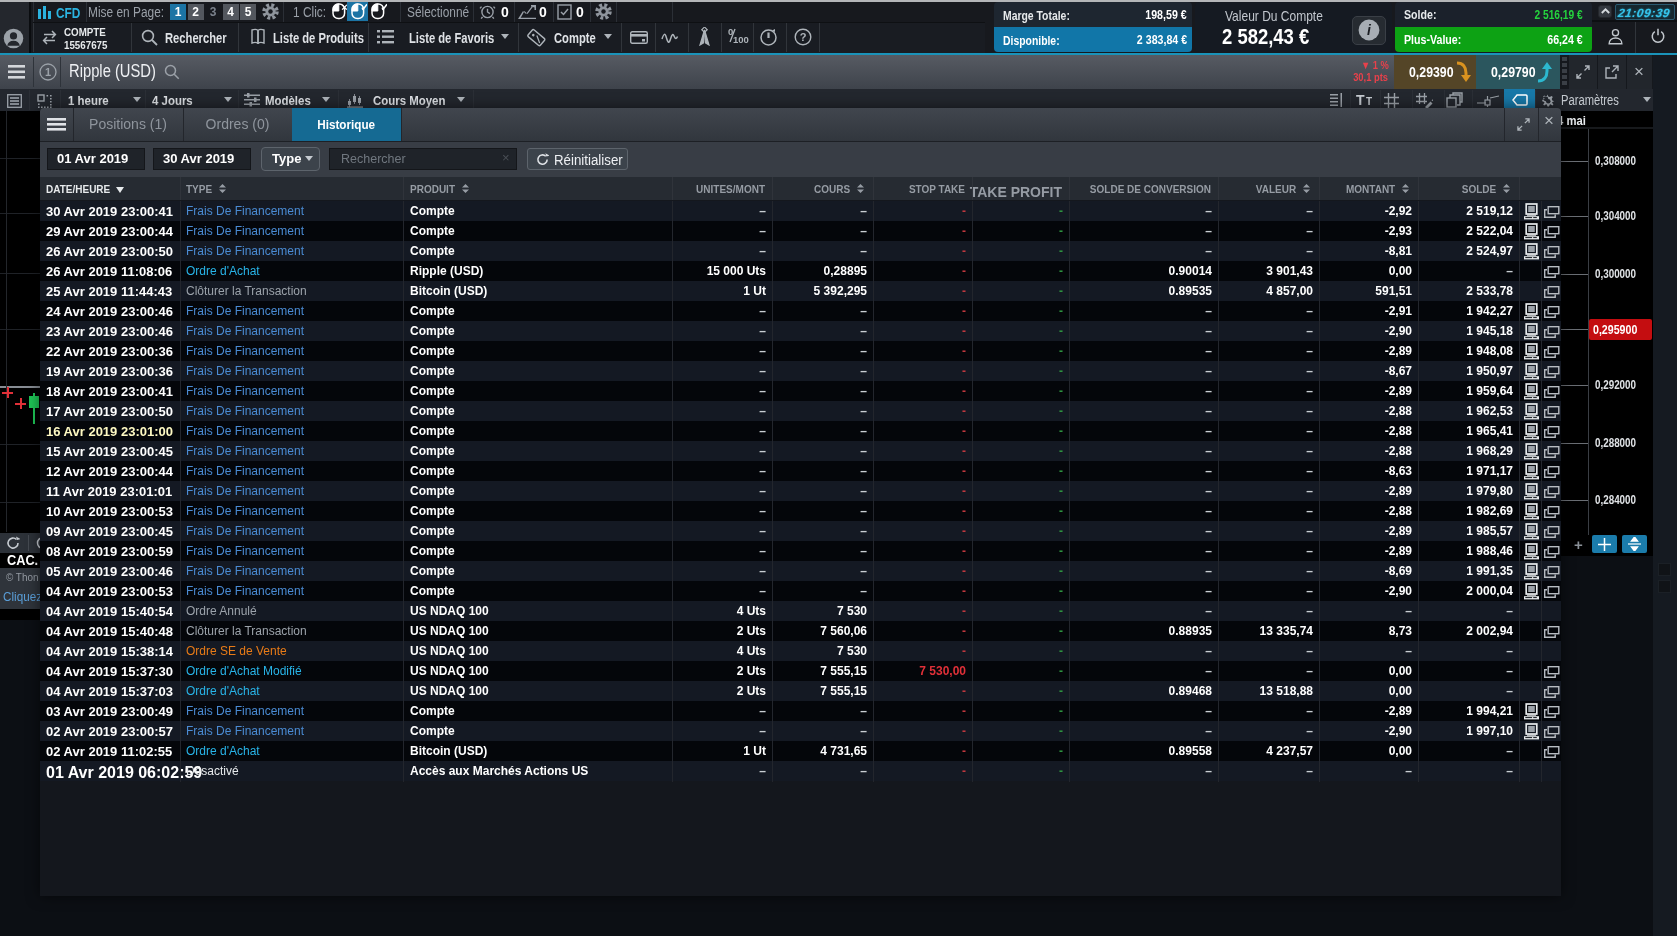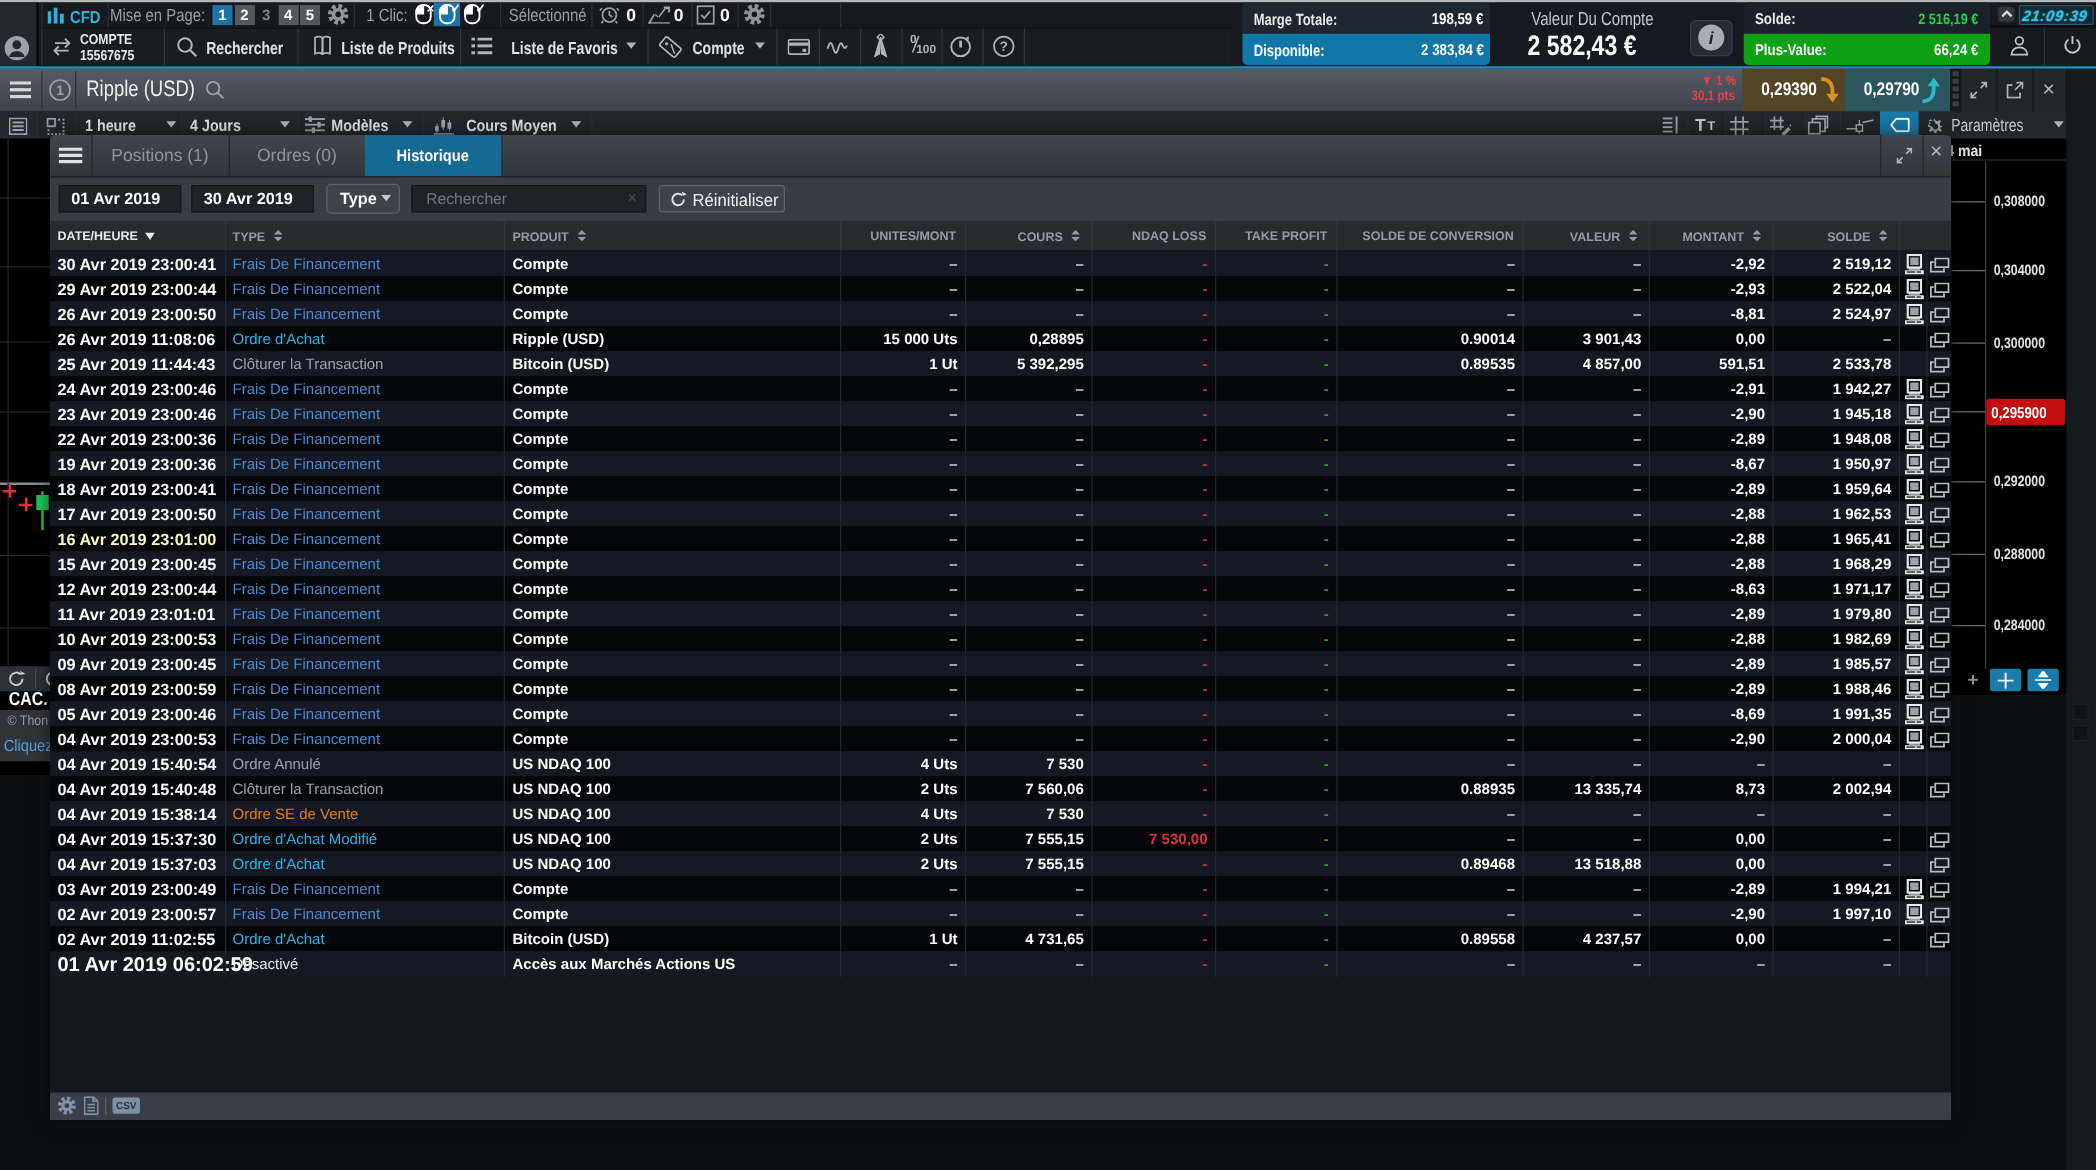--- a/index.html
+++ b/index.html
@@ -496,22 +496,22 @@
 <div class="a" style="left:146px;color:#969ca4;font-size:10px;font-weight:bold;top:7px;">TYPE <svg style="display:inline-block;margin-left:4px" width="7" height="9" viewBox="0 0 7 9">
           <path fill="#969ca4" d="M3.5 0L7 3.5H0z M3.5 9L0 5.5h7z"></path>
         </svg></div>
 <div class="a" style="left:370px;color:#969ca4;font-size:10px;font-weight:bold;top:7px;">PRODUIT <svg style="display:inline-block;margin-left:4px" width="7" height="9" viewBox="0 0 7 9">
           <path fill="#969ca4" d="M3.5 0L7 3.5H0z M3.5 9L0 5.5h7z"></path>
         </svg></div>
 <div class="a" style="right:796px;color:#969ca4;font-size:10px;font-weight:bold;top:7px;">UNITES/MONT</div>
 <div class="a" style="right:697px;color:#969ca4;font-size:10px;font-weight:bold;top:7px;">COURS <svg style="display:inline-block;margin-left:4px" width="7" height="9" viewBox="0 0 7 9">
           <path fill="#969ca4" d="M3.5 0L7 3.5H0z M3.5 9L0 5.5h7z"></path>
         </svg></div>
-<div class="a" style="right:596px;color:#969ca4;font-size:10px;font-weight:bold;top:7px;">NDAQ LOSS</div>
-<div class="a" style="right:499px;color:#969ca4;font-size:10px;font-weight:bold;top:7px;">TAKE PROFIT</div>
+<div class="a" style="right:596px;color:#969ca4;font-size:10px;font-weight:bold;top:7px;">STOP TAKE</div>
+<div class="a" style="right:499px;color:#969ca4;font-size:14px;font-weight:bold;top:7px;">TAKE PROFIT</div>
 <div class="a" style="right:350px;color:#969ca4;font-size:10px;font-weight:bold;top:7px;">SOLDE DE CONVERSION</div>
 <div class="a" style="right:251px;color:#969ca4;font-size:10px;font-weight:bold;top:7px;">VALEUR <svg style="display:inline-block;margin-left:4px" width="7" height="9" viewBox="0 0 7 9">
           <path fill="#969ca4" d="M3.5 0L7 3.5H0z M3.5 9L0 5.5h7z"></path>
         </svg></div>
 <div class="a" style="right:152px;color:#969ca4;font-size:10px;font-weight:bold;top:7px;">MONTANT <svg style="display:inline-block;margin-left:4px" width="7" height="9" viewBox="0 0 7 9">
           <path fill="#969ca4" d="M3.5 0L7 3.5H0z M3.5 9L0 5.5h7z"></path>
         </svg></div>
 <div class="a" style="right:51px;color:#969ca4;font-size:10px;font-weight:bold;top:7px;">SOLDE <svg style="display:inline-block;margin-left:4px" width="7" height="9" viewBox="0 0 7 9">
           <path fill="#969ca4" d="M3.5 0L7 3.5H0z M3.5 9L0 5.5h7z"></path>
         </svg></div>
@@ -1216,38 +1216,20 @@
 <div class="a" style="left:732px;top:0;width:1px;height:581px;background:#23262d;"></div>
 <div class="a" style="left:833px;top:0;width:1px;height:581px;background:#23262d;"></div>
 <div class="a" style="left:932px;top:0;width:1px;height:581px;background:#23262d;"></div>
 <div class="a" style="left:1029px;top:0;width:1px;height:581px;background:#23262d;"></div>
 <div class="a" style="left:1178px;top:0;width:1px;height:581px;background:#23262d;"></div>
 <div class="a" style="left:1279px;top:0;width:1px;height:581px;background:#23262d;"></div>
 <div class="a" style="left:1378px;top:0;width:1px;height:581px;background:#23262d;"></div>
 <div class="a" style="left:1479px;top:0;width:1px;height:581px;background:#23262d;"></div>
 <div class="a" style="left:1501px;top:0;width:1px;height:581px;background:#23262d;"></div>
 </div>
-<div class="a" style="left:0;top:766px;width:1521px;height:22px;background:#3a3f47;">
-<svg class="a" style="left:6px;top:3px;" width="15" height="15" viewBox="0 0 20 20">
-        <circle cx="10" cy="10" r="7.6" fill="none" stroke="#7d92a8" stroke-width="4.2" stroke-dasharray="3.4 2.57"></circle>
-        <circle cx="10" cy="10" r="6" fill="#7d92a8"></circle>
-        <circle cx="10" cy="10" r="2.6" fill="#3a3f47"></circle>
-      </svg>
-<svg class="a" style="left:27px;top:3px;" width="12" height="15" viewBox="0 0 12 15">
-        <path d="M.7.7h7L11.3 4v10.3H.7z" fill="none" stroke="#7d92a8" stroke-width="1.3"></path>
-        <path d="M7.5.7V4H11" fill="none" stroke="#7d92a8" stroke-width="1.3"></path>
-        <g fill="#7d92a8">
-          <rect x="3" y="6" width="6" height="1.2"></rect>
-          <rect x="3" y="8.5" width="6" height="1.2"></rect>
-          <rect x="3" y="11" width="6" height="1.2"></rect>
-        </g>
-      </svg>
-<div class="a" style="left:44px;top:4px;width:1px;height:14px;background:#575d66;"></div>
-<div class="a" style="left:50px;top:4px;width:22px;height:13px;background:#7e90a4;border-radius:2px;color:#2c3138;font-size:8px;font-weight:bold;text-align:center;line-height:13px;">CSV</div>
-</div>
 <div class="a" style="left:140px;top:69px;width:1px;height:23px;background:#30343b;"></div>
 <div class="a" style="left:363px;top:69px;width:1px;height:23px;background:#30343b;"></div>
 <div class="a" style="left:632px;top:69px;width:1px;height:23px;background:#30343b;"></div>
 <div class="a" style="left:732px;top:69px;width:1px;height:23px;background:#30343b;"></div>
 <div class="a" style="left:833px;top:69px;width:1px;height:23px;background:#30343b;"></div>
 <div class="a" style="left:932px;top:69px;width:1px;height:23px;background:#30343b;"></div>
 <div class="a" style="left:1029px;top:69px;width:1px;height:23px;background:#30343b;"></div>
 <div class="a" style="left:1178px;top:69px;width:1px;height:23px;background:#30343b;"></div>
 <div class="a" style="left:1279px;top:69px;width:1px;height:23px;background:#30343b;"></div>
 <div class="a" style="left:1378px;top:69px;width:1px;height:23px;background:#30343b;"></div>

